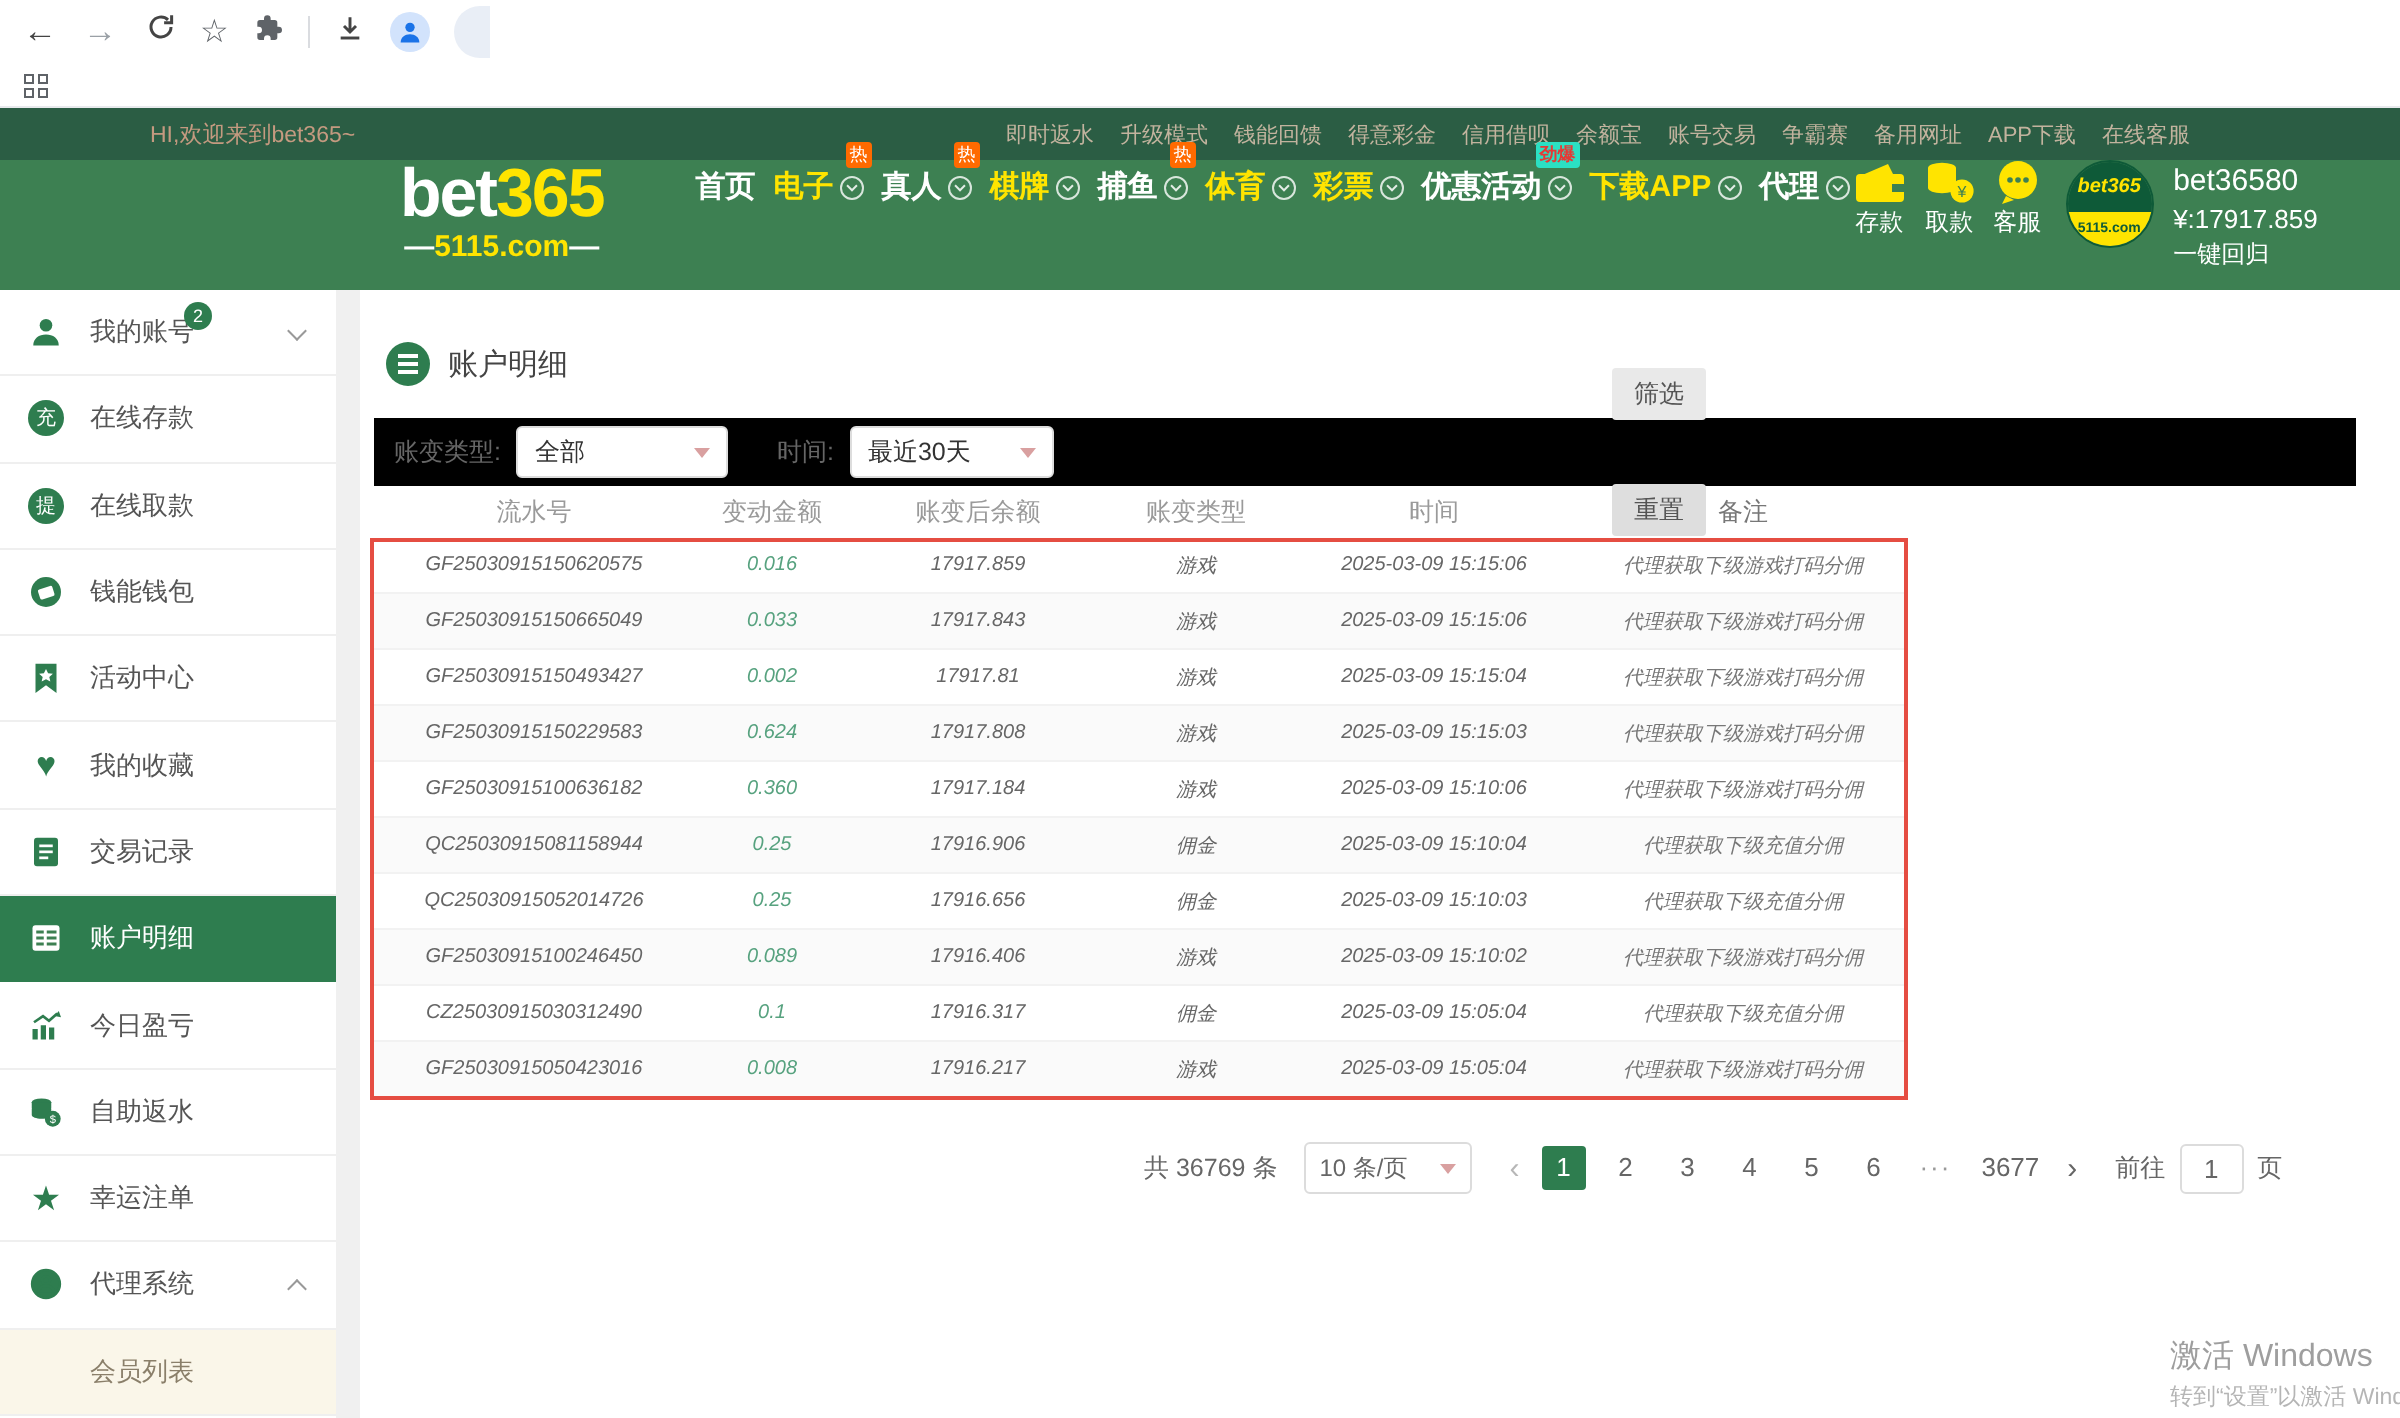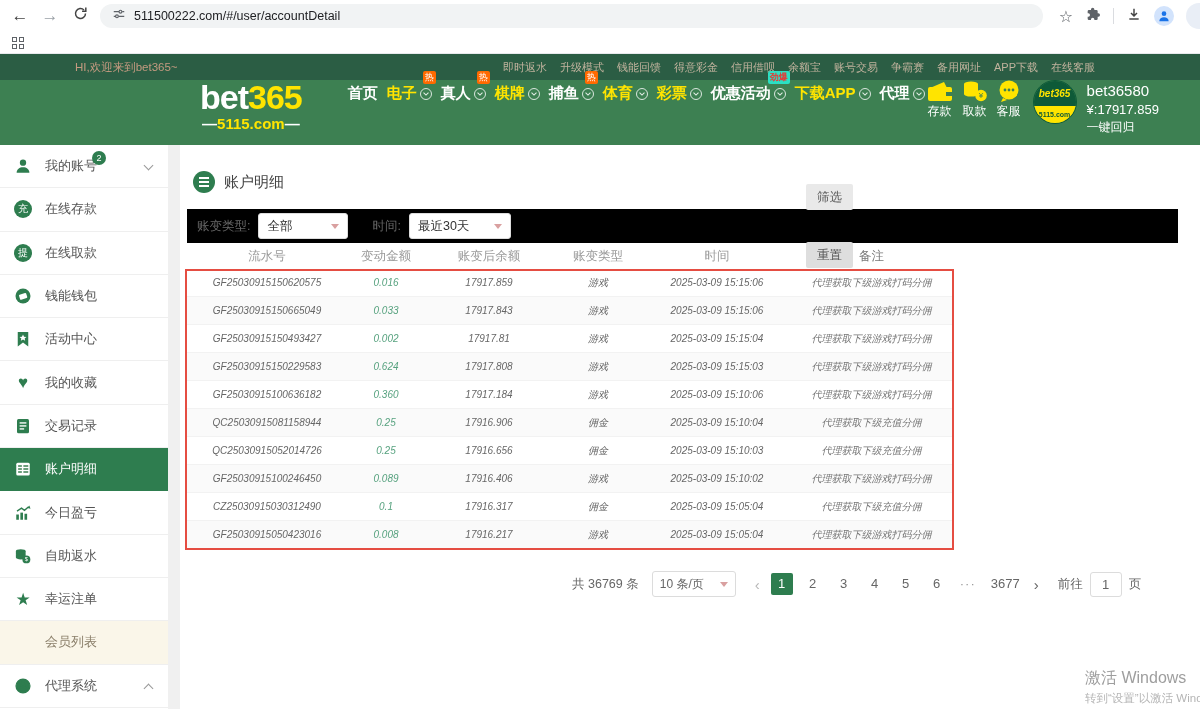--- a/index.html
+++ b/index.html
@@ -78,21 +78,21 @@
 
   .main { flex:1; position:relative; }
   .title-row { margin:26px 0 0 13px; display:flex; align-items:center; gap:9px; }
   .title-icon { width:22px; height:22px; border-radius:50%; background:#2e7d4f; position:relative; }
   .title-icon i { position:absolute; left:6px; width:10px; height:1.8px; background:#fff; }
   .title-icon i:nth-child(1){top:6px;} .title-icon i:nth-child(2){top:10px;} .title-icon i:nth-child(3){top:14px;}
   .page-title { font-size:15px; color:#444; }
 
   .filter-bar { margin:16px 22px 0 7px; height:34px; background:#000000; display:flex; align-items:center; padding:0 10px; }
   .flabel { font-size:12.5px; color:#666; margin-right:8px; }
-  .select { width:90px; height:26px; background:#fff; border:1px solid #ddd; border-radius:3px; display:flex; align-items:center; padding:0 8px; cursor:pointer; }
+  .select { width:106px; height:26px; background:#fff; border:1px solid #ddd; border-radius:3px; display:flex; align-items:center; padding:0 8px; cursor:pointer; }
   .select.wide { width:102px; }
   .sel-val { font-size:12.5px; color:#333; flex:1; }
   .sel-caret { width:0; height:0; border-left:4px solid transparent; border-right:4px solid transparent; border-top:5px solid #d9a0a0; }
   .gap24 { width:24px; }
   .fbtns { margin-left:auto; margin-right:315px; display:flex; gap:32px;flex-direction:column; }
   .fbtn { height:26px; padding:0 11px; font-size:12.5px; color:#555; display:flex; align-items:center; cursor:pointer; border-radius:2px; }
   .fbtn.filter { background:#e9e9e9; }
   .fbtn.reset { background:#dedede; }
 
   .table { margin-left:7px; width:765px; position:relative; }
@@ -127,30 +127,20 @@
 
 <div class="toolbar">
   <span class="nav-ico">←</span>
   <span class="nav-ico dis">→</span>
   <span class="nav-ico">
     <svg width="15" height="15" viewBox="0 0 24 24" fill="none" stroke="#444" stroke-width="2.4">
         <path d="M20 12a8 8 0 1 1-2.4-5.7"></path>
         <path d="M20.5 2.5v6h-6" fill="none"></path>
       </svg>
   </span>
-  <div class="url-pill">
-    <span>
-      <svg width="14" height="14" viewBox="0 0 24 24" fill="none" stroke="#5f6368" stroke-width="2">
-          <path d="M3 8h9M17.5 8H21M3 16h3.5M11.5 16H21"></path>
-          <circle cx="14.5" cy="8" r="2.4"></circle>
-          <circle cx="8.5" cy="16" r="2.4"></circle>
-        </svg>
-    </span>
-    <span class="url-text">511500222.com/#/user/accountDetail</span>
-  </div>
   <div class="chrome-right">
     <span style="font-size:16px;color:#5f6368;">☆</span>
     <span>
       <svg width="16" height="16" viewBox="0 0 24 24" fill="#5f6368">
           <path d="M20 11h-1V8a2 2 0 0 0-2-2h-3V5a2.5 2.5 0 1 0-5 0v1H6a2 2 0 0 0-2 2v3h1a2.5 2.5 0 1 1 0 5H4v3a2 2 0 0 0 2 2h3v-1a2.5 2.5 0 1 1 5 0v1h3a2 2 0 0 0 2-2v-3h1a2.5 2.5 0 1 0 0-5z"></path>
         </svg>
     </span>
     <span class="vdiv"></span>
     <span>
       <svg width="16" height="16" viewBox="0 0 24 24" fill="none" stroke="#444" stroke-width="2.2">
@@ -405,33 +395,33 @@
           </svg>
         </span>
         <span class="slabel">自助返水</span>
       </div>
       <div class="srow">
         <span class="sicon">
           <span class="uchar">★</span>
         </span>
         <span class="slabel">幸运注单</span>
       </div>
-      <div class="srow sub">
-        <span class="slabel">会员列表</span>
-      </div>
       <div class="srow">
         <span class="sicon">
           <svg viewBox="0 0 24 24" fill="none" stroke="currentColor" stroke-width="1.8">
             <circle cx="12" cy="12" r="9.2"></circle>
             <circle cx="12" cy="9.5" r="2.6"></circle>
             <path d="M6.5 17.5c.8-2.8 2.9-4.2 5.5-4.2s4.7 1.4 5.5 4.2"></path>
           </svg>
         </span>
         <span class="slabel">代理系统</span>
         <span class="chev up"></span>
+      </div>
+      <div class="srow sub">
+        <span class="slabel">会员列表</span>
       </div>
     </aside>
   <div class="scroll-strip"></div>
   <main class="main">
     <div class="title-row">
       <span class="title-icon">
           <i></i>
           <i></i>
           <i></i>
         </span>

